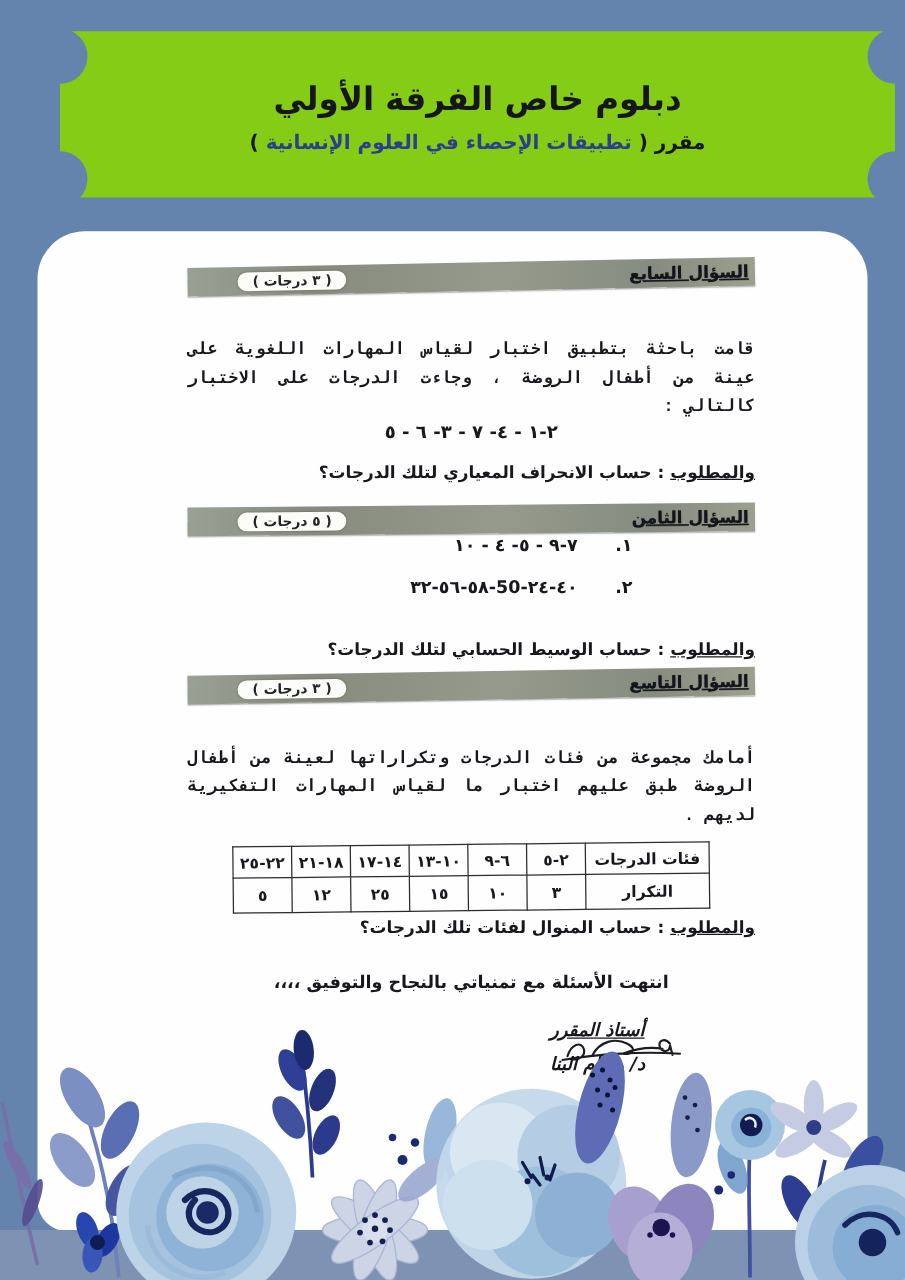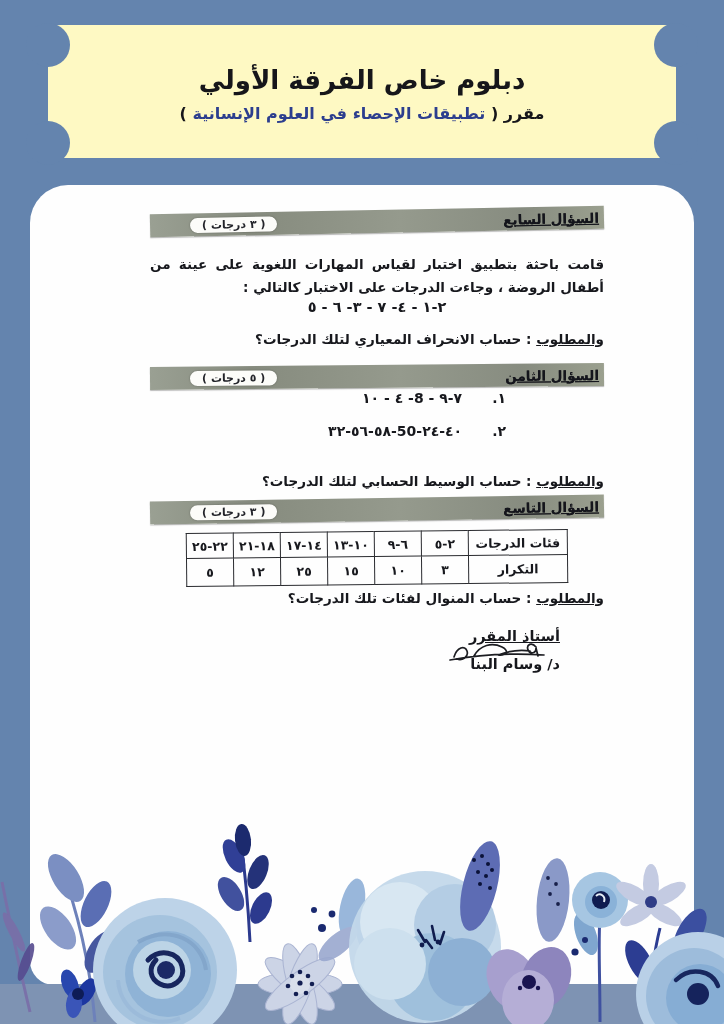--- a/index.html
+++ b/index.html
@@ -4,21 +4,21 @@
 <style>
   html,body{margin:0;padding:0;}
   body{
     width:724px;height:1024px;position:relative;overflow:hidden;
     background:#6484ae;
     font-family:"DejaVu Sans","Liberation Sans",sans-serif;
   }
   
   .banner{
     position:absolute;left:48px;top:25px;width:628px;height:133px;
-    background:#fef9c3;border-radius:12px;
+    background:#84cc16;border-radius:12px;padding-left:40px;
   }
   .banner .notch{
     position:absolute;width:44px;height:44px;border-radius:50%;
     background:#6484ae;
   }
   .notch.tl{left:-22px;top:-2px;}
   .notch.bl{left:-22px;top:96px;}
   .notch.tr{right:-22px;top:-2px;}
   .notch.br{right:-22px;top:96px;}
   .banner-inner{
@@ -57,22 +57,22 @@
   .qbar .marks{
     position:absolute;left:40px;top:50%;transform:translateY(-50%);
     background:#fcfcf9;border-radius:9px;padding:1px 12px;
     font-size:11px;font-weight:bold;color:#23242a;white-space:nowrap;
     box-shadow:0 0 2px rgba(0,0,0,.3);
   }
   .bar7{margin-top:25px;transform:rotate(-1.1deg);}
   .bar8{margin-top:12px;transform:rotate(-0.5deg);}
   .bar9{margin-top:3px;transform:rotate(-0.9deg);}
   .qbody{
-    margin-top:20px;font-size:13.5px;line-height:23px;
-    text-align:justify;text-align-last:right;
+    margin-top:36px;font-size:13.5px;line-height:23px;
+    text-align:justify;text-align-last:right;font-family:Liberation Mono, monospace;
   }
   .scores-line{
     height:24px;font-size:14.5px;text-align:center;letter-spacing:1px;
   }
   .required{
     margin-top:8px;height:22px;font-size:13.5px;white-space:nowrap;
   }
   .required .u{text-decoration:underline;}
   .req8{margin-top:28px;}
   .req9{margin-top:5px;}
@@ -94,21 +94,22 @@
   table.scores .lbl{width:98px;height:24px;}
   table.scores .cat{width:46px;height:24px;}
   table.scores tr.freq td{height:27px;}
   
   .closing{
     margin-top:22px;height:22px;text-align:center;font-size:14px;
     white-space:nowrap;
   }
   .sig{
     margin-top:14px;width:120px;margin-right:44px;margin-left:auto;
-    text-align:right;
+    text-align:left;
+    font-style:italic;
   }
   .sig .role{
     display:inline-block;font-size:14.5px;text-decoration:underline;
     white-space:nowrap;
   }
   .sig .scribble{display:block;margin:-6px auto -9px auto;}
   .sig .name{display:block;font-size:14.5px;white-space:nowrap;}
   
   .flowers{position:absolute;left:0;bottom:0;width:724px;height:212px;}
 </style>
@@ -136,32 +137,33 @@
     <div class="qbody">قامت باحثة بتطبيق اختبار لقياس المهارات اللغوية على عينة من أطفال الروضة ، وجاءت الدرجات على الاختبار كالتالي :</div>
     <div class="scores-line">٢-١ - ٤- ٧ - ٣- ٦ - ٥</div>
     <div class="required"><span class="u">والمطلوب</span><span> : حساب الانحراف المعياري لتلك الدرجات؟</span></div>
 
     <div class="qbar bar8">
       <span class="qtitle">السؤال الثامن</span>
       <span class="marks">( ٥ درجات )</span>
     </div>
     <div class="q8-item first">
       <span>١.</span>
-      <span>٧-٩ - 8- ٤ - ١٠</span>
+      <span>٧-٩ - ٥- ٤ - ١٠</span>
     </div>
     <div class="q8-item second">
       <span>٢.</span>
       <span>٤٠-٢٤-50-٥٨-٥٦-٣٢</span>
     </div>
     <div class="required req8"><span class="u">والمطلوب</span><span> :  حساب الوسيط الحسابي لتلك الدرجات؟</span></div>
 
     <div class="qbar bar9">
       <span class="qtitle">السؤال التاسع</span>
       <span class="marks">( ٣ درجات )</span>
     </div>
+    <div class="qbody">أمامك مجموعة من فئات الدرجات وتكراراتها لعينة من أطفال الروضة طبق عليهم اختبار ما لقياس المهارات التفكيرية لديهم .</div>
 
     <table class="scores">
       <tbody>
           <tr>
         <td class="lbl">فئات الدرجات</td>
         <td class="cat">٢-٥</td>
         <td class="cat">٦-٩</td>
         <td class="cat">١٠-١٣</td>
         <td class="cat">١٤-١٧</td>
         <td class="cat">١٨-٢١</td>
@@ -174,20 +176,21 @@
         <td class="cat">١٥</td>
         <td class="cat">٢٥</td>
         <td class="cat">١٢</td>
         <td class="cat">٥</td>
       </tr>
     </tbody>
       </table>
 
     <div class="required req9"><span class="u">والمطلوب</span><span> : حساب المنوال  لفئات تلك الدرجات؟</span></div>
 
+    <div class="closing">انتهت الأسئلة مع تمنياتي بالنجاح والتوفيق  ،،،،</div>
 
     <div class="sig">
       <span class="role">أستاذ المقرر</span>
       <svg class="scribble" width="112" height="26" viewBox="0 0 112 26">
         <path d="M10,18 C13,8 21,6 23,12 C25,18 18,22 13,20 M30,17 C36,6 48,3 58,8 C66,12 62,17 54,16 C62,13 74,10 86,12 M92,8 C88,3 82,5 84,11 C86,15 92,15 92,9 L94,17 M6,21 C34,16 70,14 100,16" stroke="#1c1d22" stroke-width="1.7" fill="none" stroke-linecap="round"></path>
       </svg>
       <span class="name">د/ وسام البنا</span>
     </div>
 
   </div>

